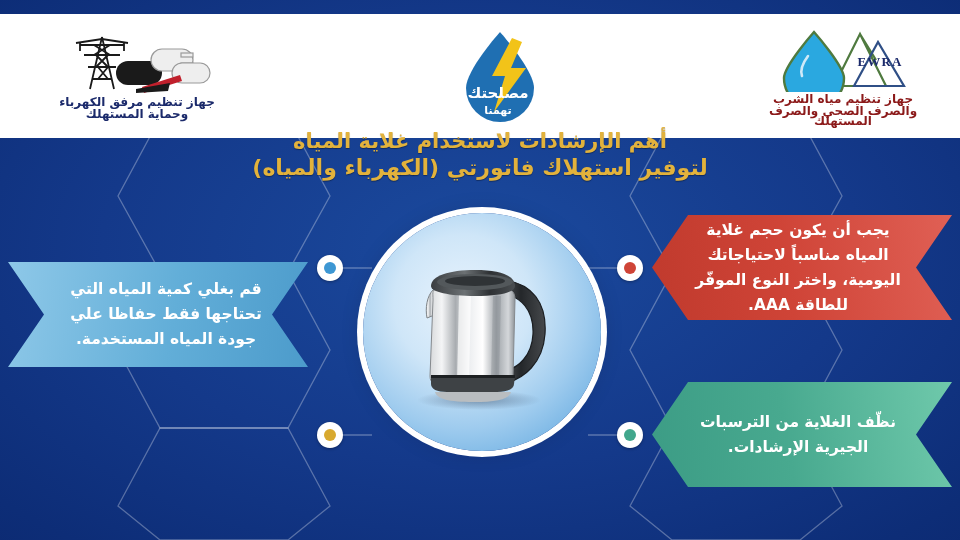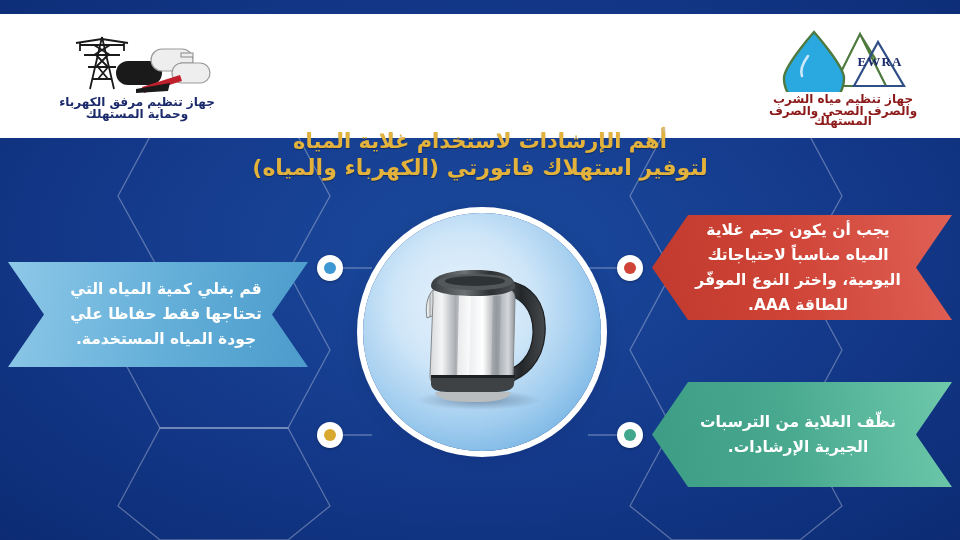--- a/index.html
+++ b/index.html
@@ -132,20 +132,28 @@
         <path d="M66 60 L92 8 L118 60 Z M92 8 L108 34" fill="none" stroke="#4f7a3f" stroke-width="2.2"></path>
         <path d="M86 60 L110 16 L136 60 Z" fill="none" stroke="#2f4f86" stroke-width="2.2"></path>
         <path d="M46 6 C46 6 16 40 16 52 A30 30 0 0 0 76 52 C76 40 46 6 46 6 Z" fill="#2aa8e0" stroke="#4f7a3f" stroke-width="2.4"></path>
         <path d="M40 30 C34 38 32 44 34 50" fill="none" stroke="#cfe9f8" stroke-width="2.6" stroke-linecap="round"></path>
         <text x="112" y="40" text-anchor="middle" font-family="'Liberation Serif', serif" font-size="13" font-weight="bold" fill="#1b2a6b" letter-spacing="1.2">EWRA</text>
       </svg>
       <div class="logo-caption red">جهاز تنظيم مياه الشرب</div>
       <div class="logo-caption red">والصرف الصحي والصرف المستهلك</div>
     </div>
 
+    <div class="logo-block logo-center">
+      <svg class="logo-mark" width="96" height="96" viewBox="0 0 96 96" xmlns="http://www.w3.org/2000/svg">
+        <path d="M48 4 C48 4 14 42 14 60 A34 34 0 0 0 82 60 C82 42 48 4 48 4 Z" fill="#1f6fb2"></path>
+        <path d="M60 10 L40 48 L53 48 L42 84 L74 40 L59 40 L70 14 Z" fill="#f2c319"></path>
+        <text x="46" y="70" text-anchor="middle" font-family="'DejaVu Sans', sans-serif" font-size="15" font-weight="bold" fill="#ffffff">مصلحتك</text>
+        <text x="46" y="86" text-anchor="middle" font-family="'DejaVu Sans', sans-serif" font-size="11" font-weight="bold" fill="#ffffff">تهمنا</text>
+      </svg>
+    </div>
 
     <div class="logo-block logo-right">
       <svg class="logo-mark" width="175" height="62" viewBox="0 0 175 62" xmlns="http://www.w3.org/2000/svg">
         <g stroke="#1a1a1a" stroke-width="1.8" fill="none">
           <path d="M52 4 L40 56 M52 4 L64 56"></path>
           <path d="M30 12 L74 12 M34 22 L70 22 M38 34 L66 34 M42 46 L62 46"></path>
           <path d="M44 12 L60 22 M60 12 L44 22 M46 22 L58 34 M58 22 L46 34 M48 34 L58 46 M58 34 L48 46"></path>
           <path d="M26 10 L52 6 L78 10"></path>
           <path d="M30 10 L30 18 M74 10 L74 18"></path>
         </g>

